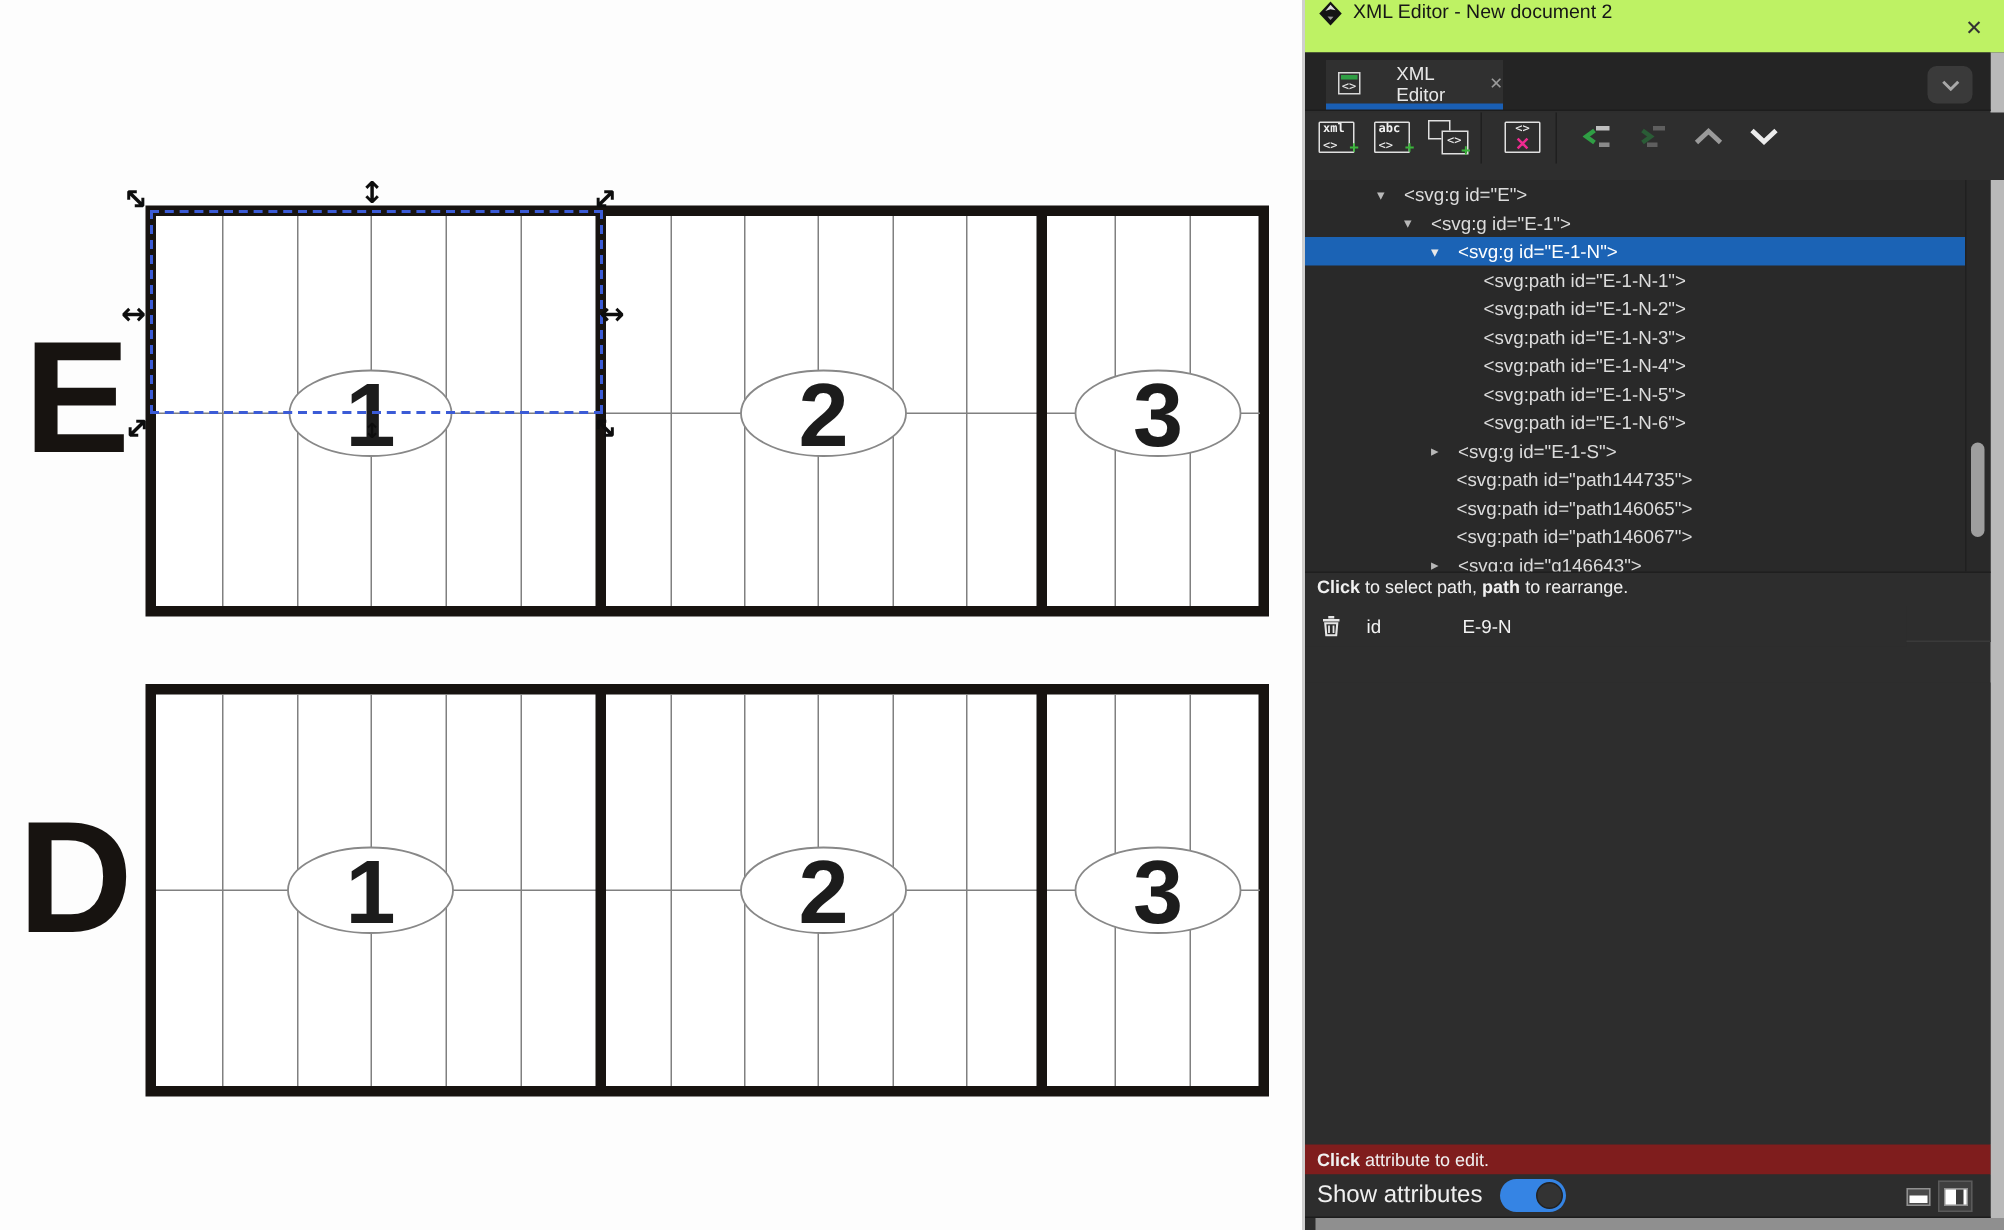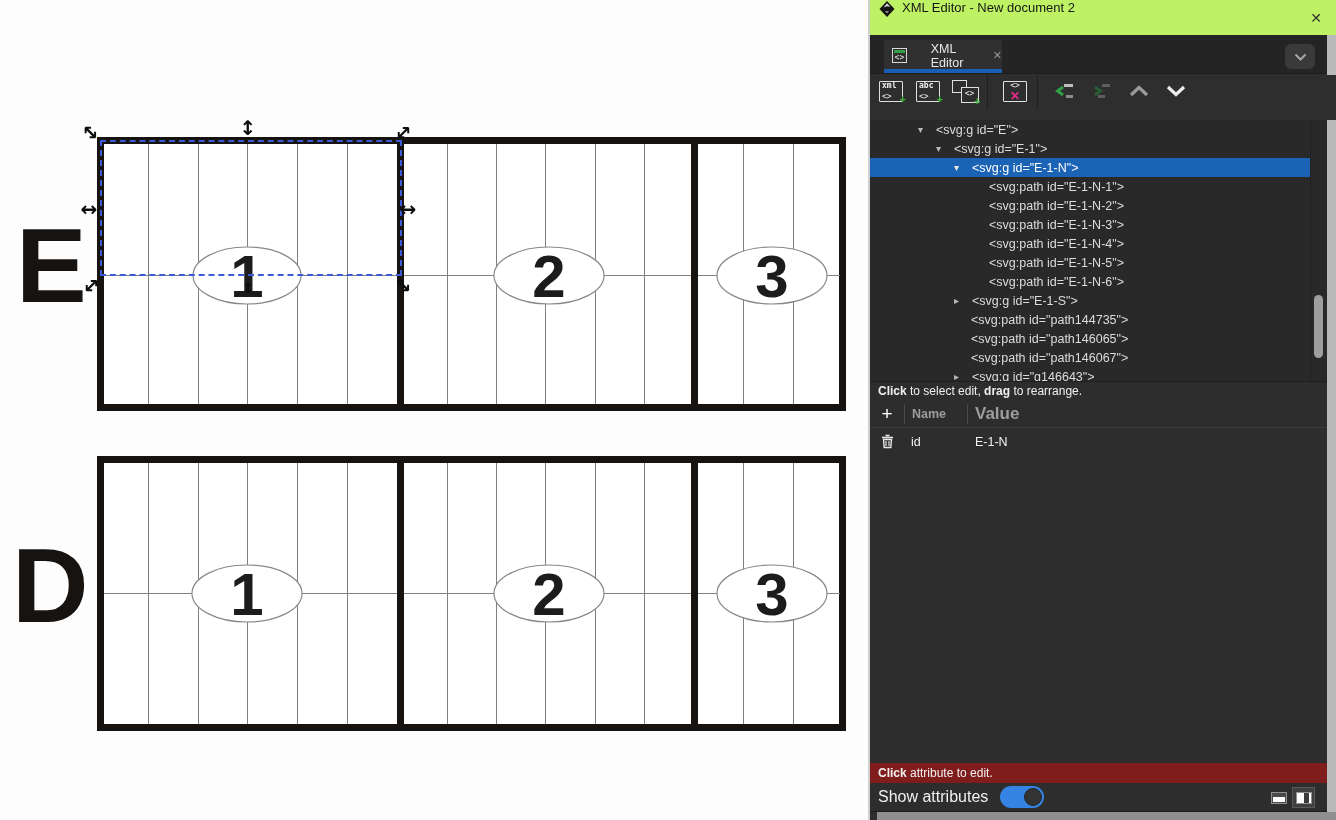--- a/index.html
+++ b/index.html
@@ -85,21 +85,21 @@
   
   #tree-hint { left:870px; top:382px; width:457px; height:18px; background:#2d2d2d;
     font-size:12px; color:#f0f0f0; padding-left:8px; line-height:18px; }
   b { font-weight:bold; }
   #attr-header { left:870px; top:400px; width:457px; height:28px; background:#2d2d2d;
     border-bottom:1px solid #3a3a3a; display:flex; align-items:center; }
   #attr-plus { width:34px; text-align:center; font-size:19px; color:#ffffff; cursor:pointer; }
   .col-sep { width:1px; height:20px; background:#4a4a4a; }
   #attr-name-h { width:62px; padding-left:7px; font-size:12.5px; font-weight:bold; color:#9c9c9c; }
   #attr-value-h { padding-left:7px; font-size:17px; font-weight:bold; color:#9c9c9c; }
-  #attr-row { left:870px; top:428px; width:401px; height:27px; background:#2d2d2d;
+  #attr-row { left:870px; top:404px; width:401px; height:27px; background:#2d2d2d;
     display:flex; align-items:center; cursor:pointer; }
   #attr-trash { width:34px; display:flex; justify-content:center; cursor:pointer; }
   #attr-name { width:63px; padding-left:7px; font-size:12.5px; color:#f2f2f2; }
   #attr-value { padding-left:8px; font-size:12.5px; color:#f2f2f2; }
   #attr-empty { left:870px; top:455px; width:457px; height:308px; background:#2d2d2d; }
 
   
   #attr-hint { left:870px; top:763px; width:457px; height:20px; background:#7f1d1d;
     font-size:12px; color:#f0f0f0; padding-left:8px; line-height:20px; }
   #footer { left:870px; top:783px; width:457px; height:29px; background:#2d2d2d;
@@ -330,41 +330,41 @@
     </div>
   <div class="trow" style="padding-left:84px;">
       <span class="tri">▸</span>
       <span>&lt;svg:g id="g146643"&gt;</span>
     </div>
   <div id="tree-rail">
     <div id="tree-thumb"></div>
   </div>
 </div>
 
-<div id="tree-hint" class="abs"><b>Click</b><span> to select edit, </span><b>drag</b><span> to rearrange.</span></div>
+<div id="tree-hint" class="abs"><b>Click</b><span> to select path, </span><b>path</b><span> to rearrange.</span></div>
 
 <div id="attr-header" class="abs">
   <div id="attr-plus">+</div>
   <div class="col-sep"></div>
   <div id="attr-name-h">Name</div>
   <div class="col-sep"></div>
   <div id="attr-value-h">Value</div>
 </div>
 <div id="attr-row" class="abs">
   <div id="attr-trash">
     <svg width="13" height="15">
       <line x1="1" y1="3.5" x2="12" y2="3.5" stroke="#e6e6e6" stroke-width="1.6"></line>
       <line x1="4.5" y1="1.5" x2="8.5" y2="1.5" stroke="#e6e6e6" stroke-width="1.6"></line>
       <path d="M2.5 5.5 H10.5 L9.8 13.5 H3.2 Z" fill="none" stroke="#e6e6e6" stroke-width="1.4"></path>
       <line x1="5" y1="7" x2="5" y2="12" stroke="#e6e6e6" stroke-width="1.2"></line>
       <line x1="8" y1="7" x2="8" y2="12" stroke="#e6e6e6" stroke-width="1.2"></line>
     </svg>
   </div>
   <div id="attr-name">id</div>
-  <div id="attr-value">E-1-N</div>
+  <div id="attr-value">E-9-N</div>
 </div>
 <div id="attr-empty" class="abs"></div>
 
 <div id="attr-hint" class="abs"><b>Click</b><span> attribute to edit.</span></div>
 
 <div id="footer" class="abs">
   <span id="show-attr-label">Show attributes</span>
   <div id="toggle">
       <div class="knob"></div>
     </div>

